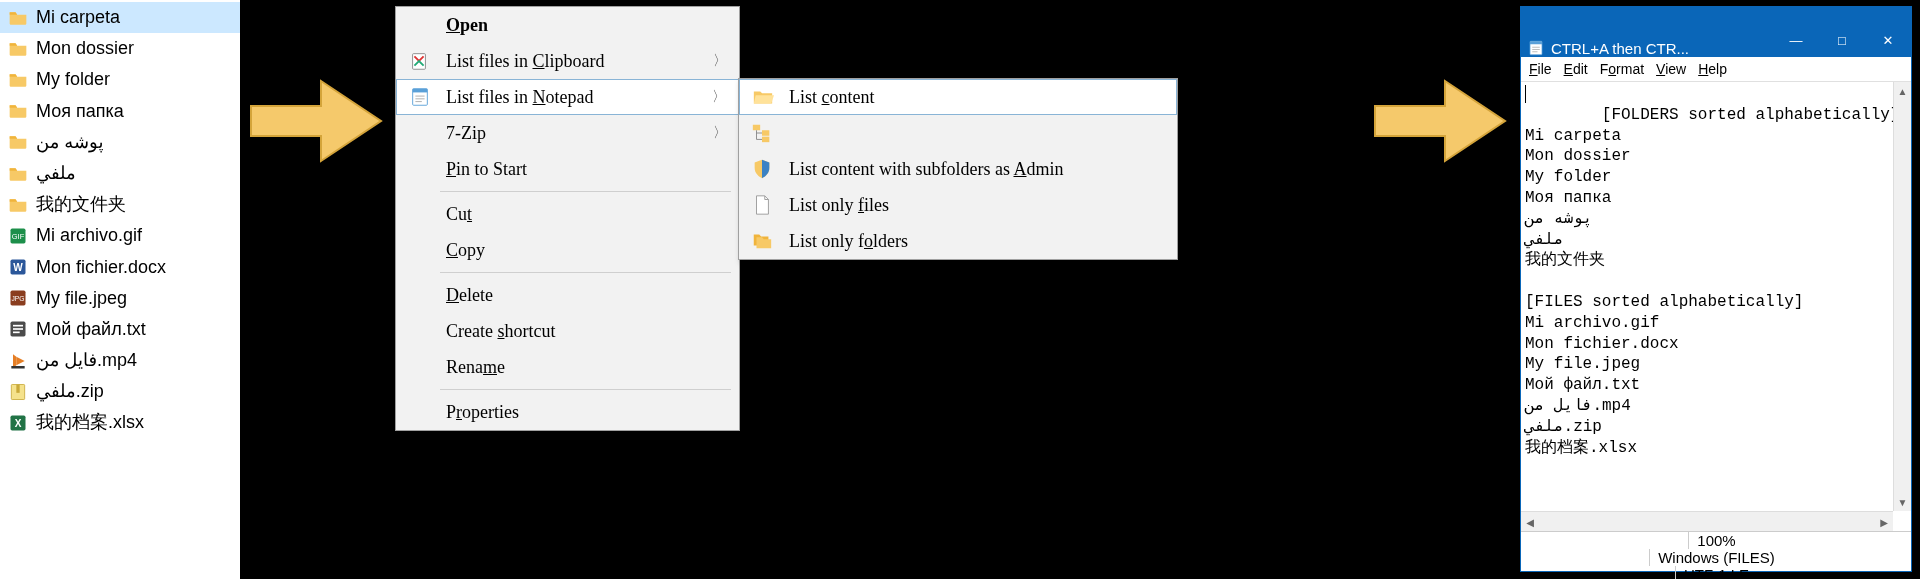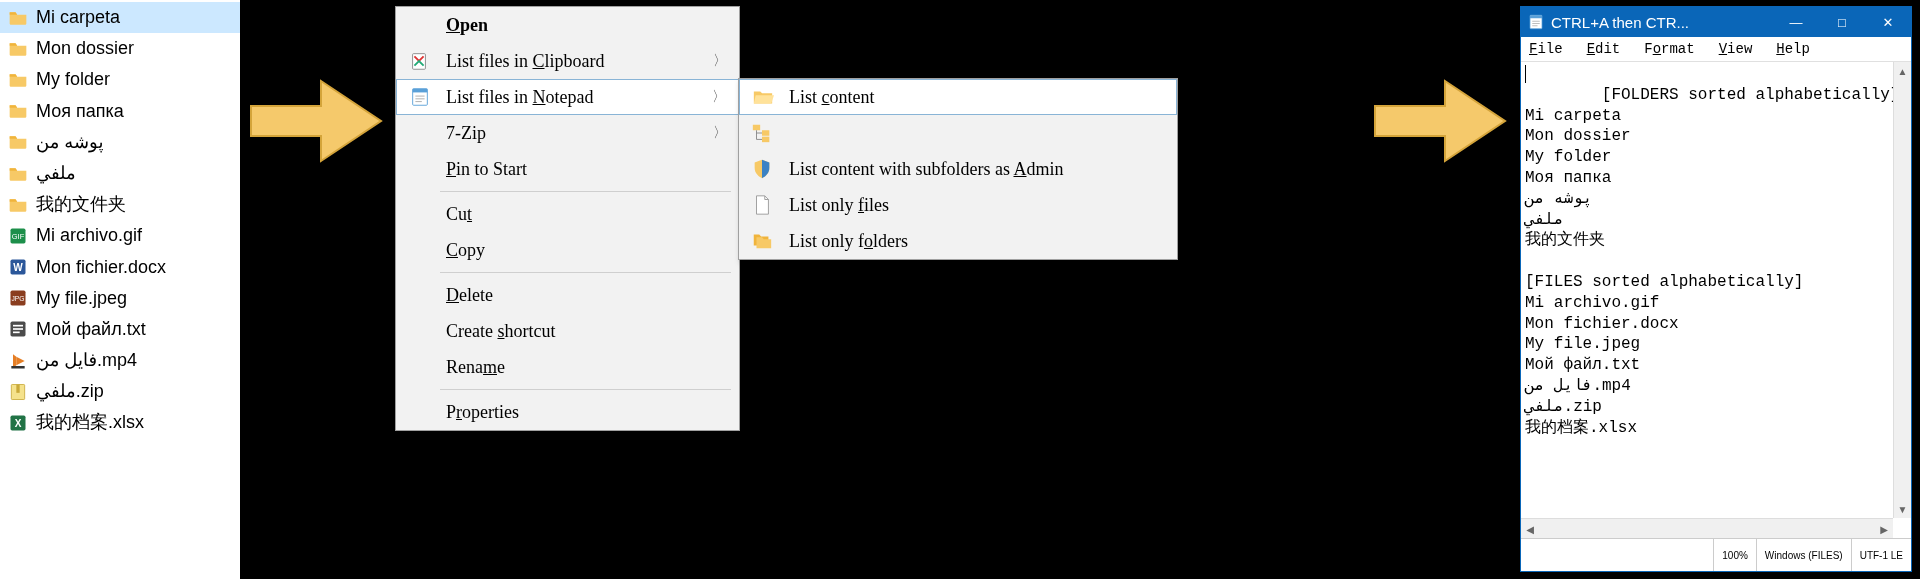--- a/index.html
+++ b/index.html
@@ -86,34 +86,34 @@
     left: 1520px; top: 6px;
     width: 392px; height: 566px;
     background: #fff;
     border: 1px solid #0a66b8;
     box-shadow: 2px 2px 8px rgba(0,0,0,0.4);
     display: flex; flex-direction: column;
   }
   .np-title {
     background: #0a66b8;
     color: #fff;
-    display: flex; align-items: center;
-    height: 30px;
+    display: flex; align-items: flex-end;
+    height: 50px;
     font-size: 15px;
   }
   .np-title .np-icon { width: 18px; height: 18px; margin: 0 6px; }
   .np-title .np-text { flex: 1; overflow: hidden; text-overflow: ellipsis; white-space: nowrap; }
   .np-title .winbtn {
     width: 46px; height: 34px; display: flex; align-items: center; justify-content: center;
     color: #fff; font-size: 13px;
   }
   .np-title .winbtn.close { background: transparent; }
   .np-menu {
-    display: flex; gap: 24px; padding: 4px 8px;
-    font-size: 14px; color: #000; border-bottom: 1px solid #e0e0e0; font-family: Liberation Mono, monospace;
+    display: flex; gap: 12px; padding: 4px 8px;
+    font-size: 14px; color: #000; border-bottom: 1px solid #e0e0e0;
   }
   .np-menu span .accel { text-decoration: underline; }
   .np-body {
     flex: 1;
     font-family: Consolas, "Courier New", monospace;
     font-size: 16px;
     padding: 2px 4px;
     white-space: pre;
     line-height: 1.3;
     position: relative;
@@ -127,22 +127,22 @@
     border-left: 1px solid #ddd;
   }
   .np-scroll-v .sbtn { height: 18px; display:flex; align-items:center; justify-content:center; font-size:10px; color:#666;}
   .np-scroll-h {
     position: absolute; left:0; right:18px; bottom:0; height:20px; background:#f0f0f0; border-top:1px solid #ddd;
   }
   .np-scroll-h .sbtn { width:18px; height:20px; display:inline-flex; align-items:center; justify-content:center; font-size:10px; color:#666;}
   .np-bodywrap { position: relative; flex:1; display:flex; }
   .np-textarea { flex:1; position:relative; }
   .np-status {
-    display: flex; font-size: 10px; color: #000;
-    border-top: 1px solid #ccc; height: 33px; align-items: center;
+    display: flex; font-size: 15px; color: #000;
+    border-top: 1px solid #ccc; height: 40px; align-items: center; flex-direction: column;
   }
   .np-status .cell { border-left: 1px solid #ccc; padding: 0 8px; height: 100%; display:flex; align-items:center; }
   .np-status .cell:first-child { border-left: none; flex:0 0 auto; }
   .np-status .spacer { flex:1; }
 </style>
 </head>
 <body>
 
 <svg width="0" height="0" style="position:absolute">
   <defs>

